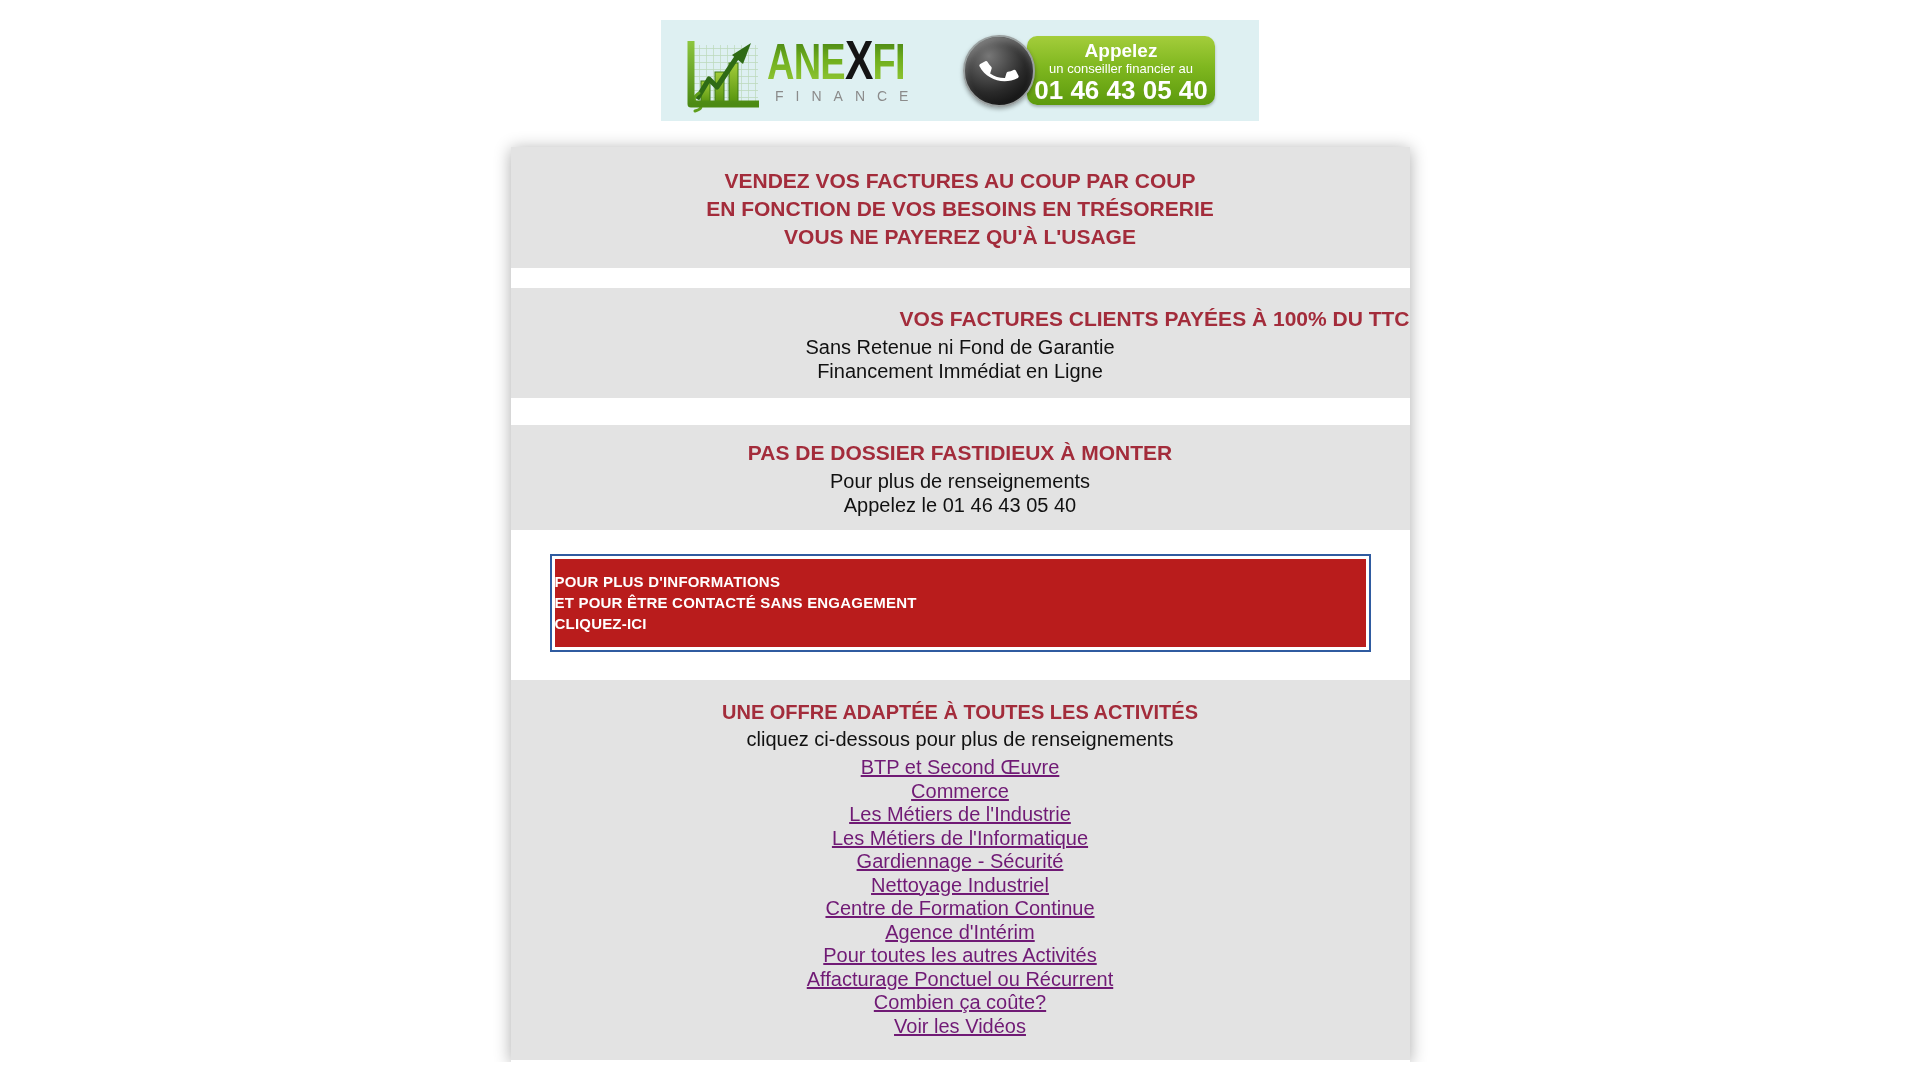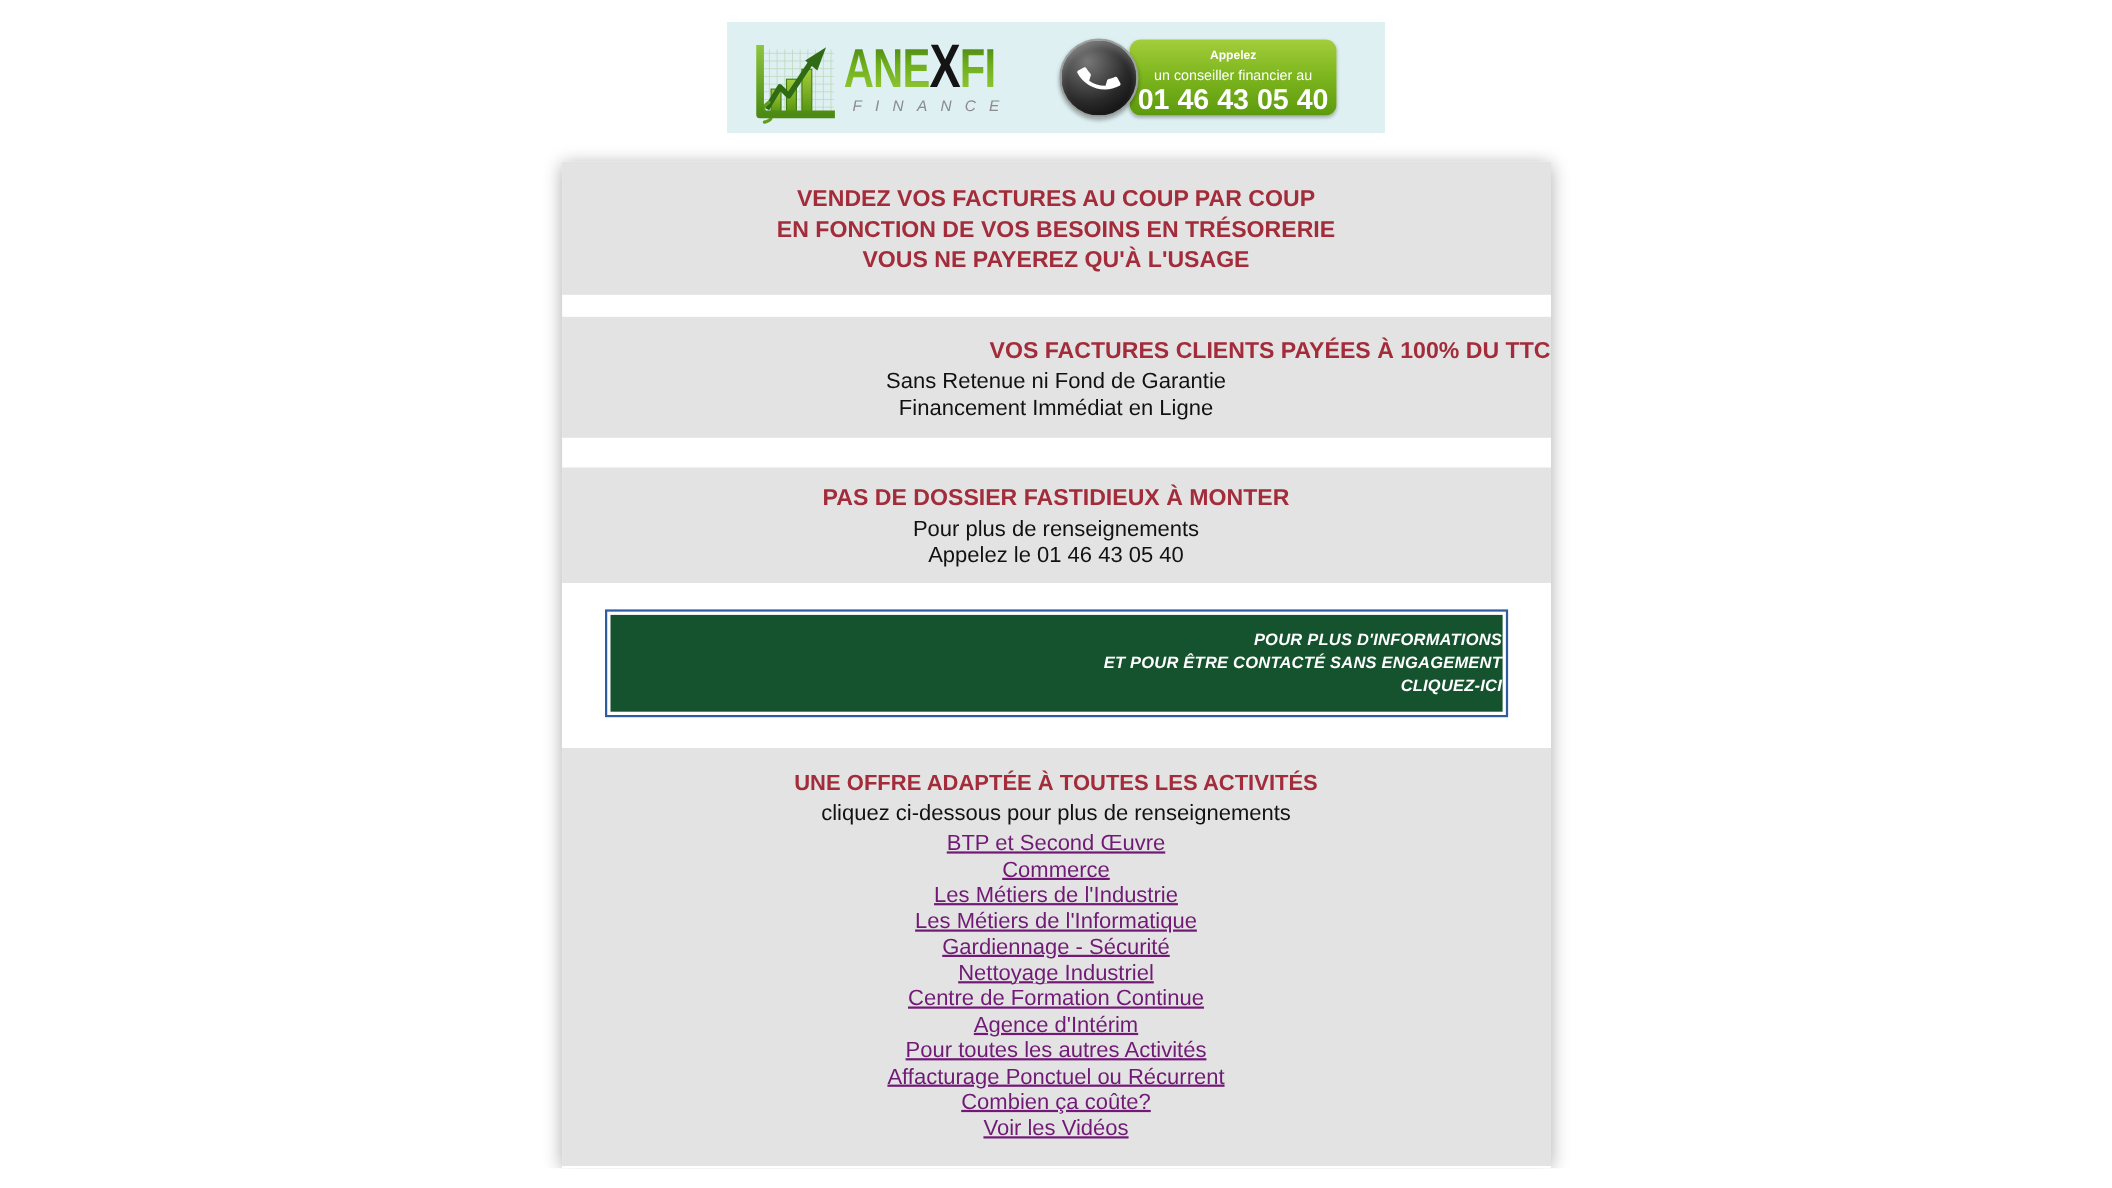--- a/index.html
+++ b/index.html
@@ -25,41 +25,41 @@
     transform: scaleX(0.76); transform-origin: left center;
     white-space: nowrap; letter-spacing: -1px;
   }
   .brand-green {
     background: linear-gradient(180deg, #3F7A14 0%, #6FAE1C 45%, #9BCE3C 100%);
     -webkit-background-clip: text; background-clip: text; color: transparent;
   }
   .brand-x { color: #141414; font-size: 56px; }
   .brand-sub {
     font-size: 14px; color: #8B8B8B; letter-spacing: 12px;
-    margin-top: 3px; padding-left: 8px; white-space: nowrap; font-style: italic;
+    margin-top: 3px; padding-left: 8px; white-space: nowrap;
   }
   .phone-group { margin-left: auto; margin-right: 44px; display: flex; align-items: center; }
   .phone-circle {
     width: 72px; height: 72px; border-radius: 50%;
     background: radial-gradient(circle at 35% 28%, #777 0%, #2a2a2a 55%, #000 100%);
     border: 2px solid #9aa0a0;
     box-shadow: 0 2px 4px rgba(0,0,0,.35), inset 0 4px 6px rgba(255,255,255,.25);
     display: flex; align-items: center; justify-content: center;
     position: relative; z-index: 2; flex: none;
   }
   .phone-circle svg { width: 40px; height: 40px; transform: rotate(-28deg); }
   .call-badge {
     width: 188px; height: 69px; margin-left: -8px;
     border-radius: 10px;
     background: linear-gradient(180deg, #A4CD3B 0%, #7FB71F 45%, #5C9A0D 100%);
     color: #fff; text-align: center; padding-top: 5px;
     box-shadow: 0 2px 3px rgba(0,0,0,.25);
     cursor: pointer;
   }
-  .call-line1 { font-size: 11px; font-weight: bold; line-height: 20px; }
+  .call-line1 { font-size: 19px; font-weight: bold; line-height: 20px; }
   .call-line2 { font-size: 13px; line-height: 15px; }
   .call-phone { font-size: 26px; font-weight: bold; line-height: 29px; }
 
   
   .container {
     width: 899px; margin: 26px auto 0;
     background: #ffffff;
     box-shadow: 0 2px 16px rgba(0,0,0,.33);
     padding-bottom: 2px;
   }
@@ -73,27 +73,26 @@
   .payees .block-title { font-size: 21px; line-height: 28px; margin-bottom: 3px; text-align: right; }
   .payees .body-line { font-size: 20px; line-height: 23.5px; }
 
   .dossier { padding: 14px 0 13px; margin-bottom: 0; }
   .dossier .block-title { font-size: 21px; line-height: 28px; margin-bottom: 3px; }
   .dossier .body-line { font-size: 20px; line-height: 23.5px; }
 
   .cta-wrap { background: #ffffff; padding: 26px 41px 30px; }
   .cta {
     display: block; width: 100%;
-    background: #14532d;
+    background: #b91c1c;
     border: 3px solid #ffffff;
     box-shadow: 0 0 0 2px #2F5BA0;
-    color: #ffffff; text-align: right;
+    color: #ffffff; text-align: left;
     padding: 12px 0 13px;
     cursor: pointer;
-    font-style: italic;
   }
   .cta div { font-size: 15px; font-weight: bold; line-height: 21px; letter-spacing: .2px; }
 
   .offers { padding: 19px 0 22px; }
   .offers .block-title { font-size: 20px; line-height: 27px; }
   .offers .subtitle { font-size: 20px; line-height: 27px; margin-bottom: 3px; }
   .offers a {
     display: block; font-size: 20px; line-height: 23.5px;
     color: #701a75; text-decoration: underline; cursor: pointer;
   }

